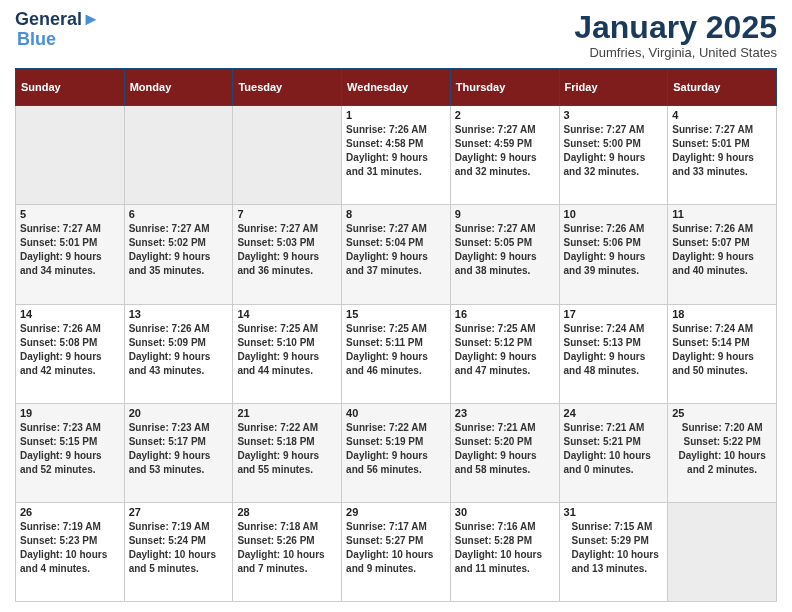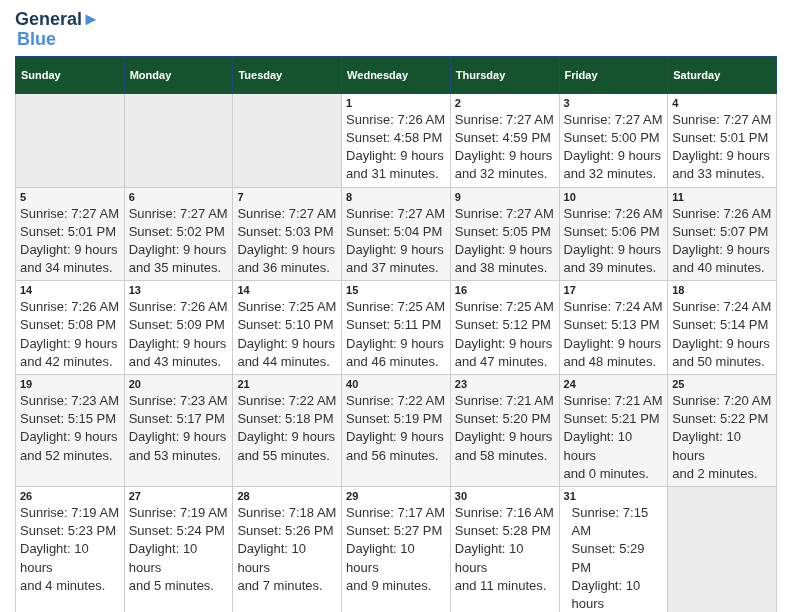--- a/index.html
+++ b/index.html
@@ -41,21 +41,21 @@
       color: #444;
     }
     .calendar {
       flex: 1;
       border: 1px solid #ccc;
       border-collapse: collapse;
       width: 100%;
       table-layout: fixed;
     }
     .calendar th {
-      background-color: #14532d;
+      background-color: #7f1d1d;
       color: #fff;
       font-size: 11px;
       font-weight: bold;
       text-align: left;
       padding: 12px 5px;
       border: 1px solid #1a4a7a;
       height: 24px;
     }
     .calendar td {
       border: 1px solid #ccc;
@@ -70,23 +70,24 @@
       background: #f8f8f8;
     }
     .day-num {
       font-size: 11px;
       font-weight: bold;
       color: #222;
       display: block;
       margin-bottom: 2px;
     }
     .day-info {
-      font-size: 13px;
+      font-size: 10px;
       color: #333;
       line-height: 1.4;
+      font-weight: bold;
     }
     .empty-cell {
       background: #f0f0f0 !important;
     }
     .calendar tbody tr:nth-child(odd) td { background: #fff; }
     .calendar tbody tr:nth-child(even) td { background: #f5f5f5; }
     .empty-cell { background: #ececec !important; }
   </style>
 </head>
 <body>
@@ -97,20 +98,22 @@
       <div>
         <div style="display:flex;align-items:center;">
           <div style="font-size:18px;font-weight:bold;color:#1a3a5c;line-height:1.1;">
             <span style="color:#1a3a5c;">General</span><span style="color:#4a90d9;">►</span>
           </div>
         </div>
         <div style="font-size:18px;font-weight:bold;color:#4a90d9;line-height:1.0;margin-left:2px;">Blue</div>
       </div>
     </div>
     <div class="title-block">
+      <div class="month-title">January 2025</div>
+      <div class="location">Dumfries, Virginia, United States</div>
     </div>
   </div>
 
   <table class="calendar">
     <thead>
       <tr>
       <th>Sunday</th>
           <th>Monday</th>
           <th>Tuesday</th>
           <th>Wednesday</th>
@@ -293,21 +296,21 @@
           </td>
           <td>
             <span class="day-num">24</span>
             <div class="day-info" style="white-space: pre-line;">Sunrise: 7:21 AM
 Sunset: 5:21 PM
 Daylight: 10 hours
 and 0 minutes.</div>
           </td>
           <td>
             <span class="day-num">25</span>
-            <div class="day-info" style="white-space: pre-line;">Sunrise: 7:20 AM
+            <div class="day-info" style="white-space: pre-line; text-align: center;">Sunrise: 7:20 AM
 Sunset: 5:22 PM
 Daylight: 10 hours
 and 2 minutes.</div>
           </td>
         </tr>
         <tr>
           <td>
             <span class="day-num">26</span>
             <div class="day-info" style="white-space: pre-line;">Sunrise: 7:19 AM
 Sunset: 5:23 PM

